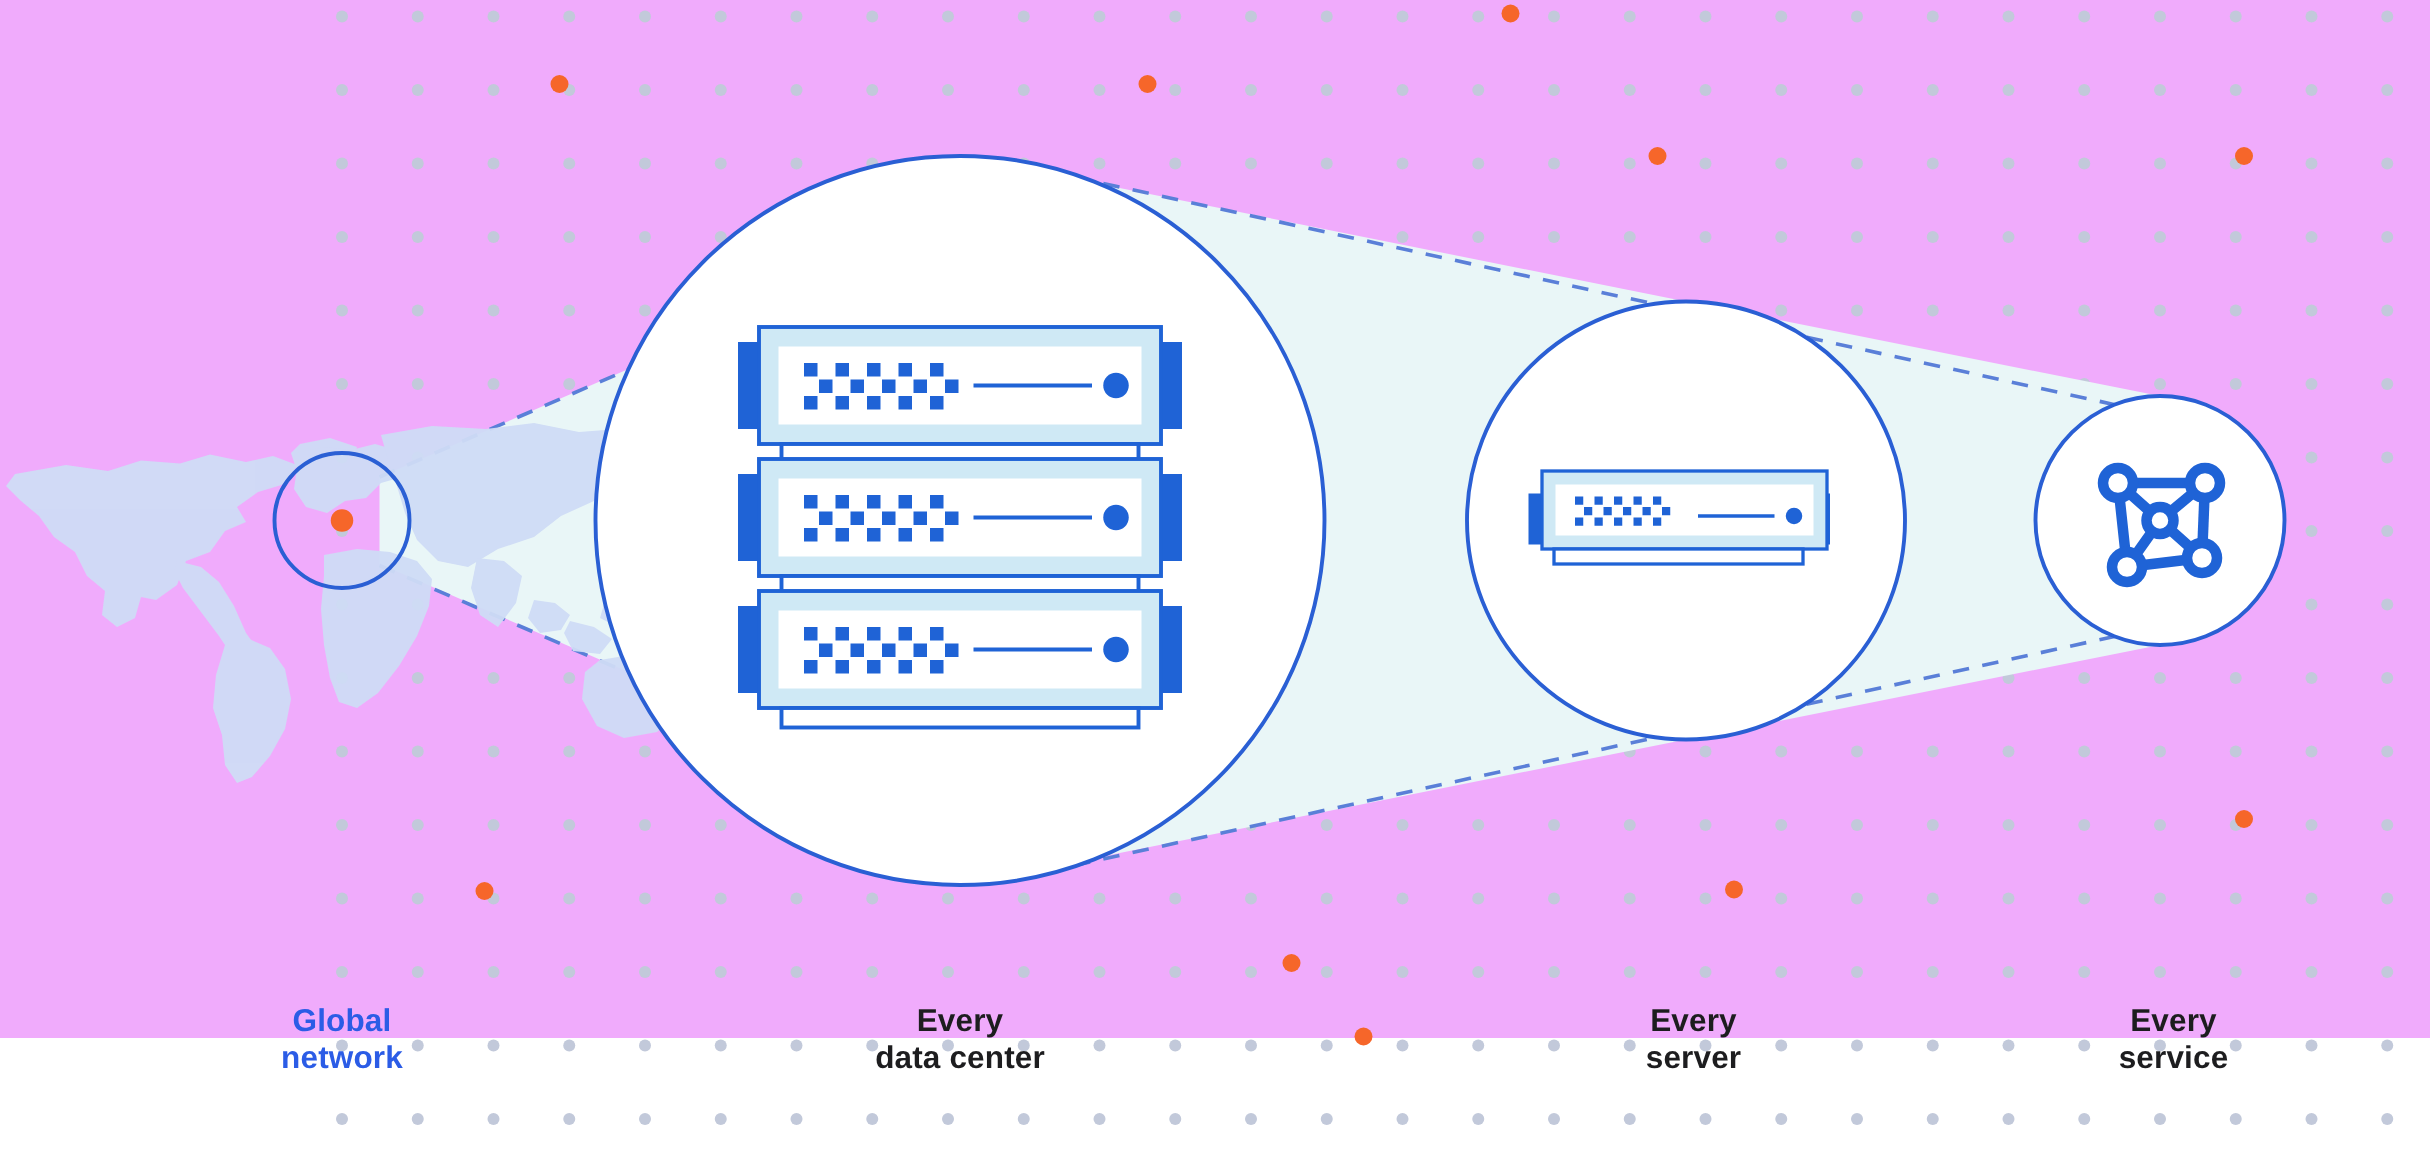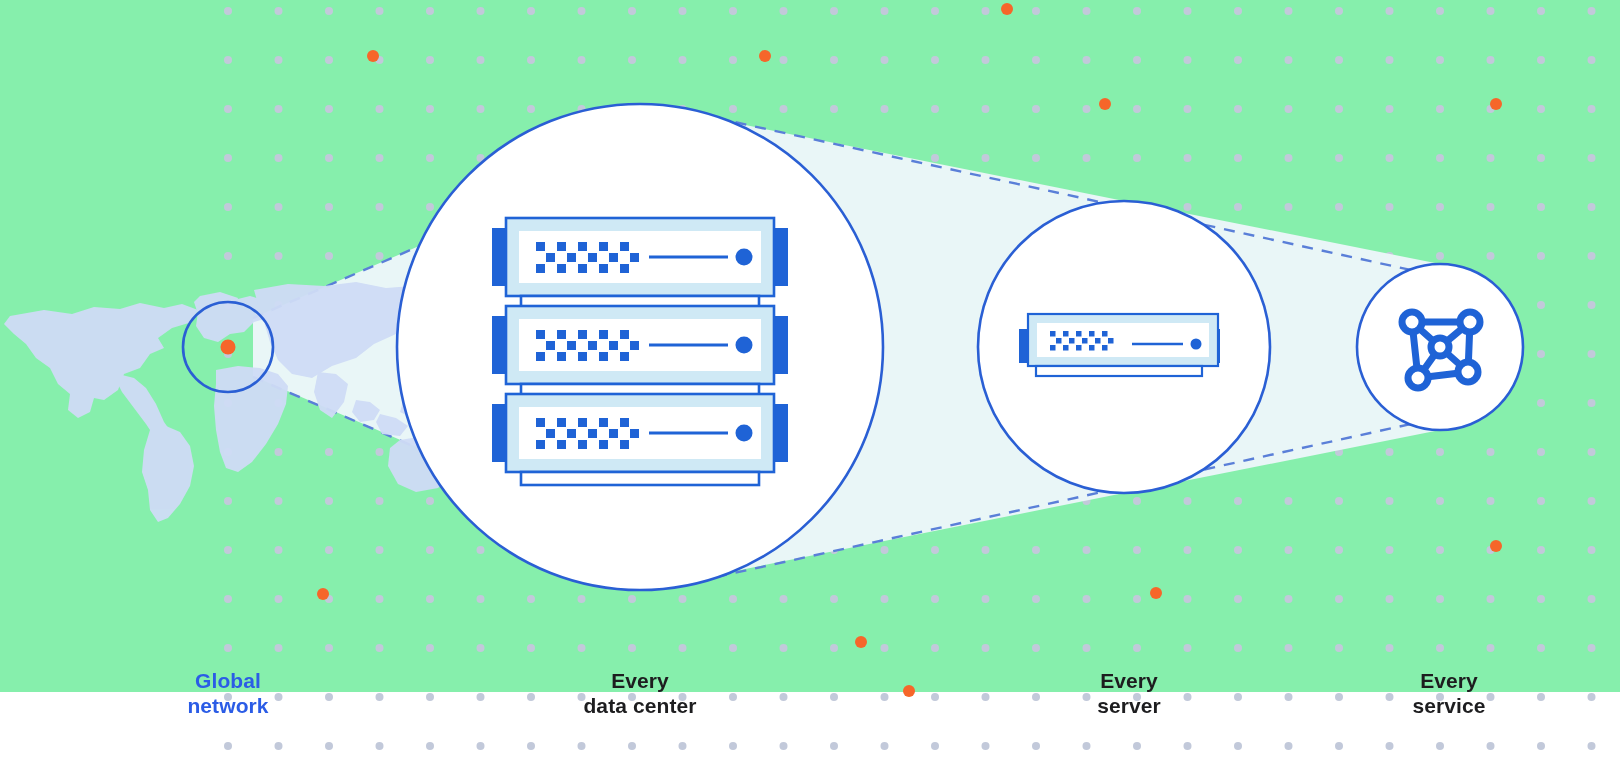--- a/index.html
+++ b/index.html
@@ -8,21 +8,21 @@
     width: 1620px;
     height: 782px;
     overflow: hidden;
     background: #ffffff;
     font-family: "Liberation Sans", sans-serif;
   }
   #stage {
     position: relative;
     width: 1620px;
     height: 692px;
-    background: #86efac;
+    background: #f0abfc;
   }
   #stage svg.layer {
     position: absolute;
     left: 0;
     top: 0;
     width: 1620px;
     height: 782px;
     overflow: visible;
   }
   .labels-layer {

